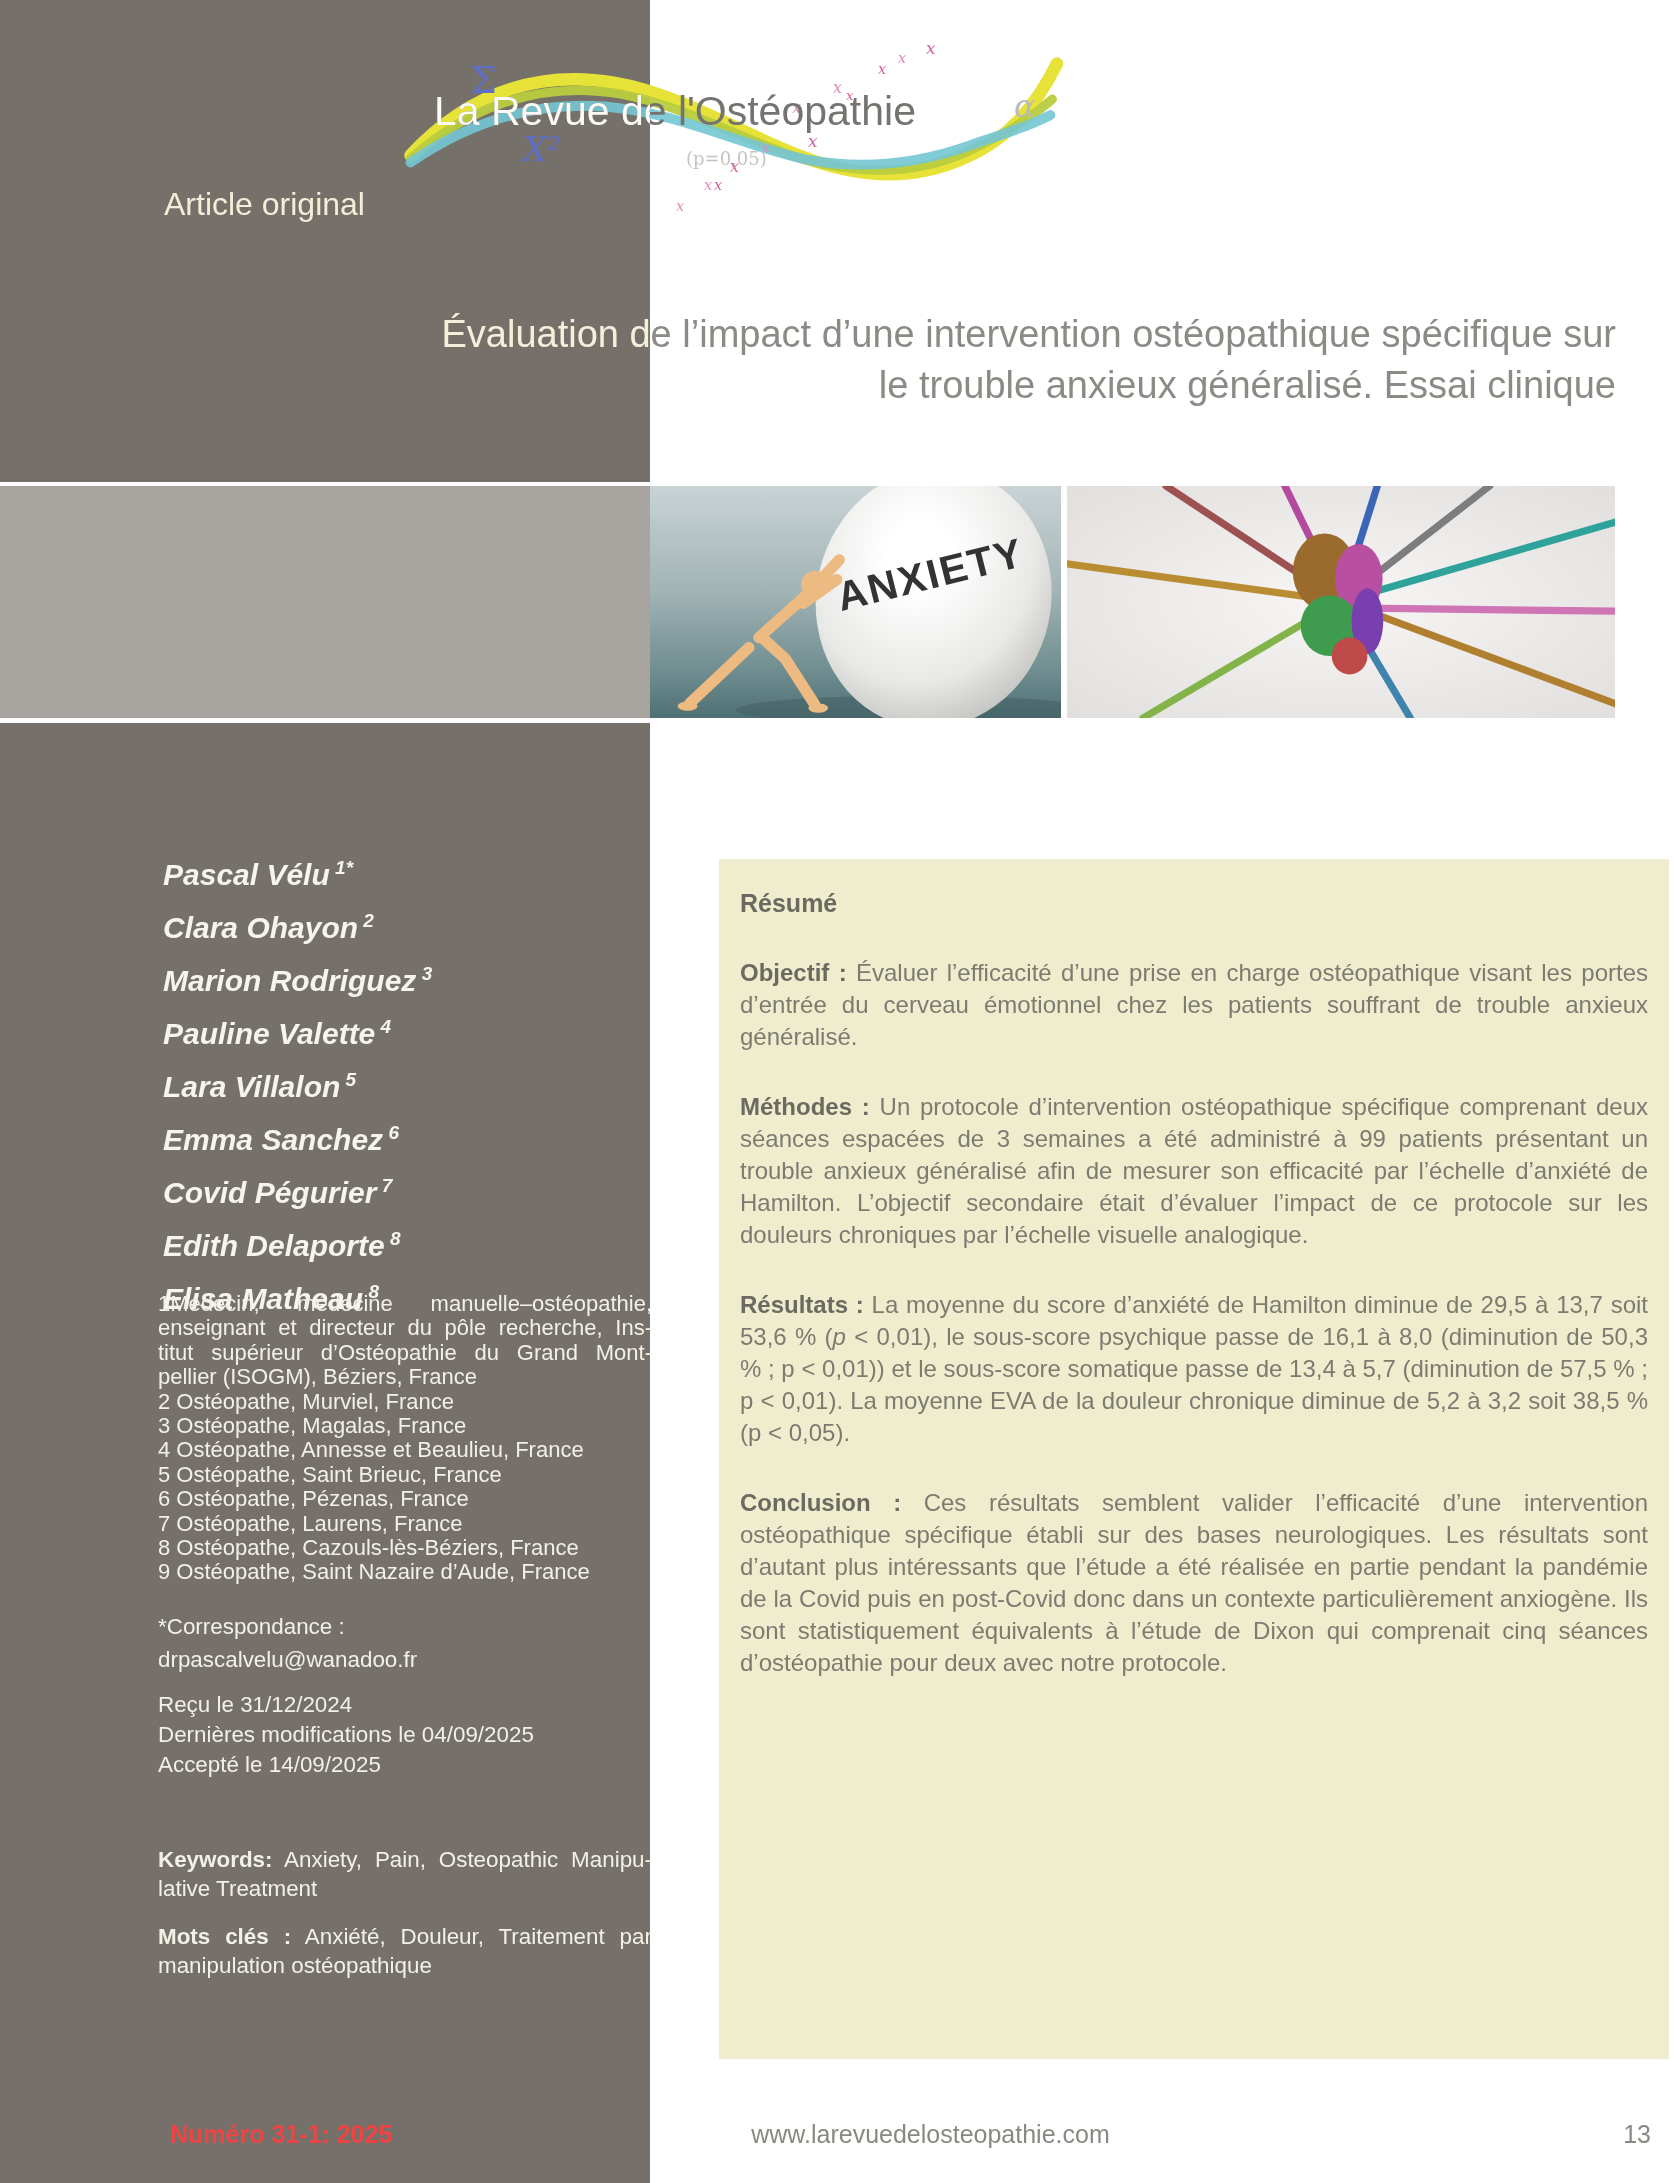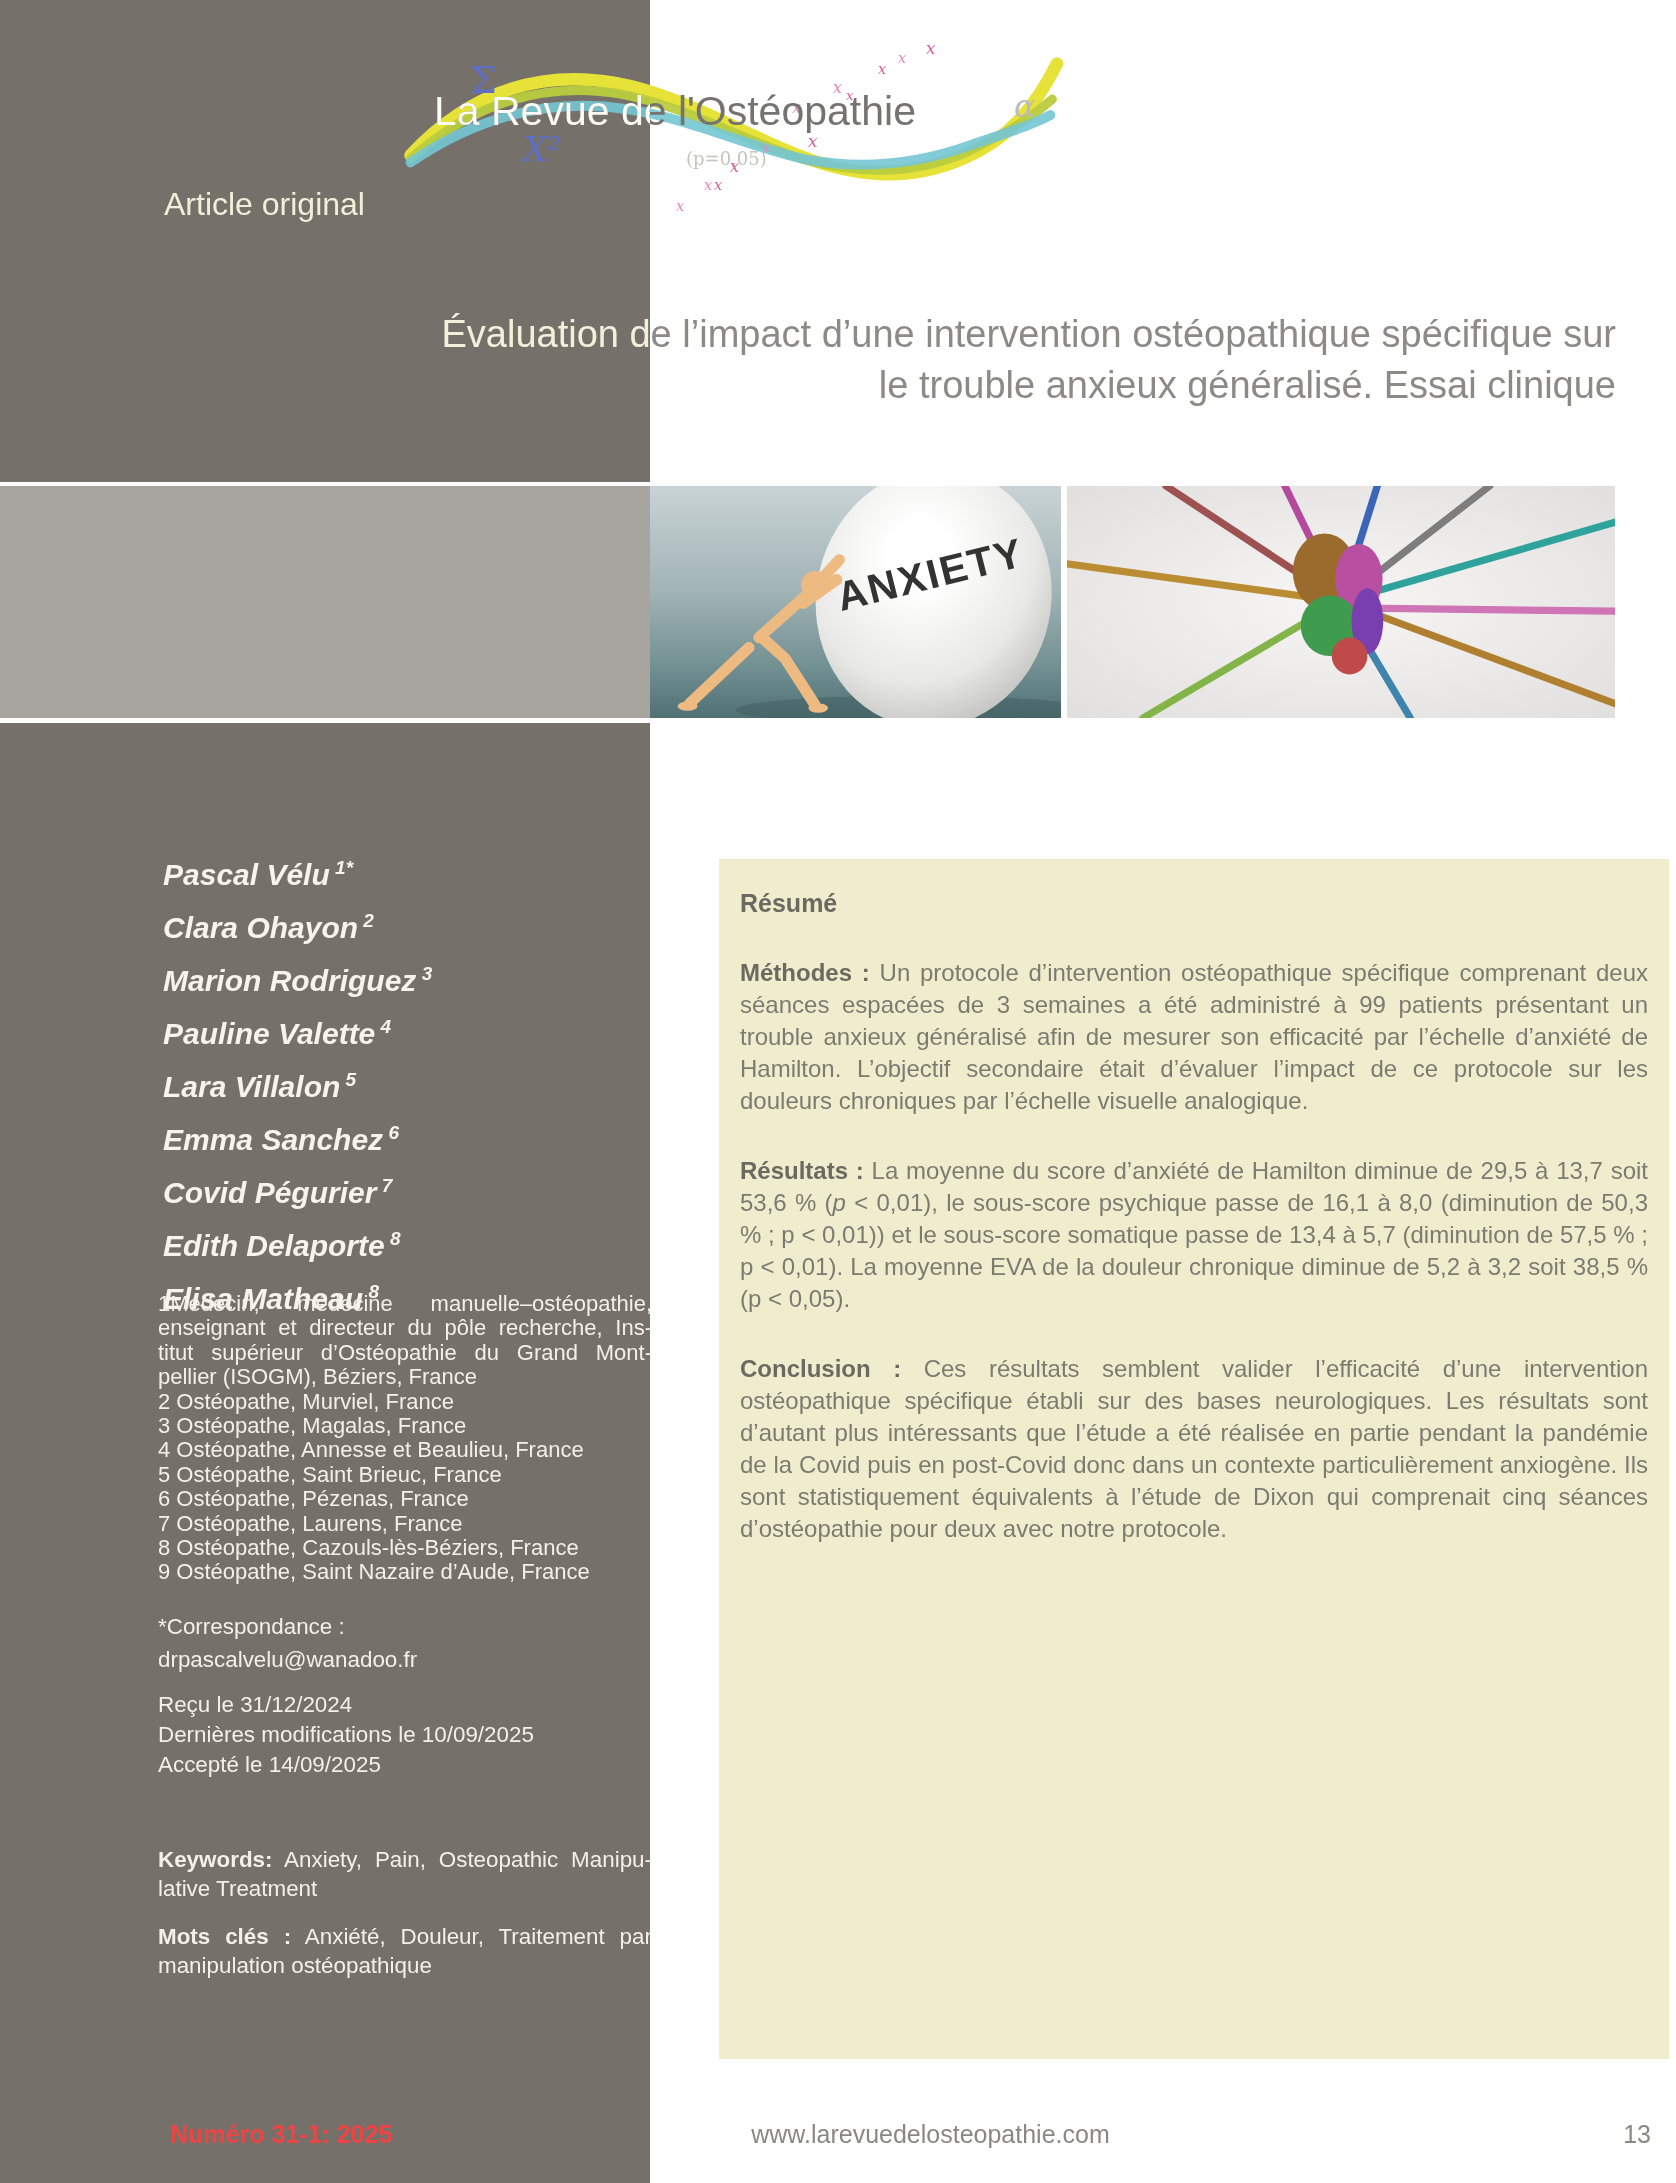--- a/index.html
+++ b/index.html
@@ -200,38 +200,39 @@
 
   
   <div class="corr">
     <div>*Correspondance :</div>
     <a href="#" class="email">drpascalvelu@wanadoo.fr</a>
   </div>
 
   
   <div class="dates" id="dates">
       <div>Reçu le 31/12/2024</div>
-      <div>Dernières modifications le 10/09/2025</div>
+      <div>Dernières modifications le 04/09/2025</div>
       <div>Accepté le 14/09/2025</div>
     </div>
 
   
   <div class="kw kw-en">
     <div class="justify-line"><b>Keywords:</b> <span>Anxiety, Pain, Osteopathic Manipu-</span></div>
     <div>lative Treatment</div>
   </div>
   <div class="kw kw-fr">
     <div class="justify-line"><b>Mots clés :</b> <span>Anxiété, Douleur, Traitement par</span></div>
     <div>manipulation ostéopathique</div>
   </div>
 
   
   <div class="resume-box">
     <p class="res-head">Résumé</p>
     <div id="resume-pars">
+        <p class="res-par"><b>Objectif : </b><span>Évaluer l’efficacité d’une prise en charge ostéopathique visant les portes d’entrée du cerveau émotionnel chez les patients souffrant de trouble anxieux généralisé.</span></p>
         <p class="res-par"><b>Méthodes : </b><span>Un protocole d’intervention ostéopathique spécifique comprenant deux séances espacées de 3 semaines a été administré à 99 patients présentant un trouble anxieux généralisé afin de mesurer son efficacité par l’échelle d’anxiété de Hamilton. L’objectif secondaire était d’évaluer l’impact de ce protocole sur les douleurs chroniques par l’échelle visuelle analogique.</span></p>
         <p class="res-par"><b>Résultats : </b><span>La moyenne du score d’anxiété de Hamilton diminue de 29,5 à 13,7 soit 53,6 % (</span><i>p</i><span> &lt; 0,01), le sous-score psychique passe de 16,1 à 8,0 (diminution de 50,3 % ; p &lt; 0,01)) et le sous-score somatique passe de 13,4 à 5,7 (diminution de 57,5 % ; p &lt; 0,01). La moyenne EVA de la douleur chronique diminue de 5,2 à 3,2 soit 38,5 % (p &lt; 0,05).</span></p>
         <p class="res-par"><b>Conclusion : </b><span>Ces résultats semblent valider l’efficacité d’une intervention ostéopathique spécifique établi sur des bases neurologiques. Les résultats sont d’autant plus intéressants que l’étude a été réalisée en partie pendant la pandémie de la Covid puis en post-Covid donc dans un contexte particulièrement anxiogène. Ils sont statistiquement équivalents à l’étude de Dixon qui comprenait cinq séances d’ostéopathie pour deux avec notre protocole.</span></p>
       </div>
   </div>
 
   
   <div class="footer-issue">Numéro 31-1: 2025</div>
   <a href="#" class="footer-site">www.larevuedelosteopathie.com</a>
   <div class="footer-page">13</div>

